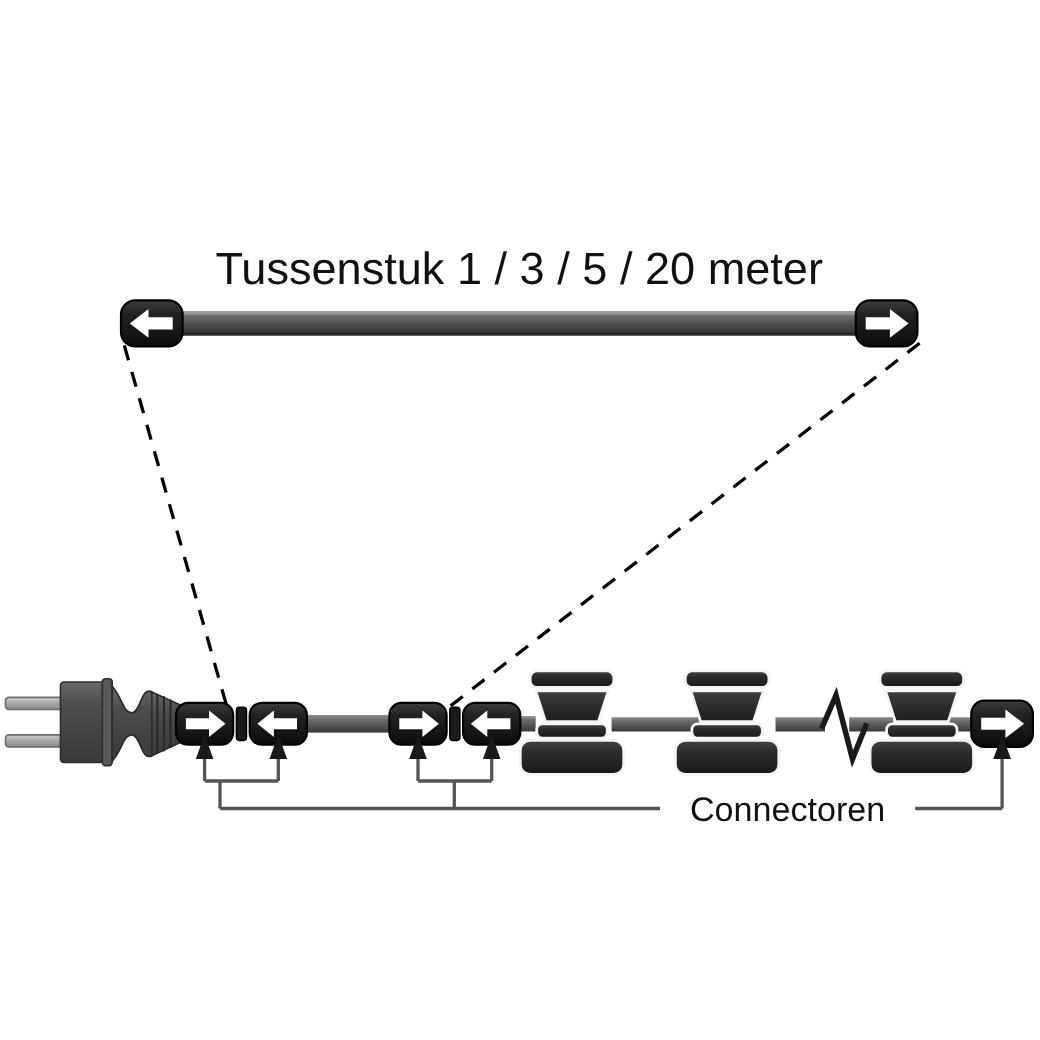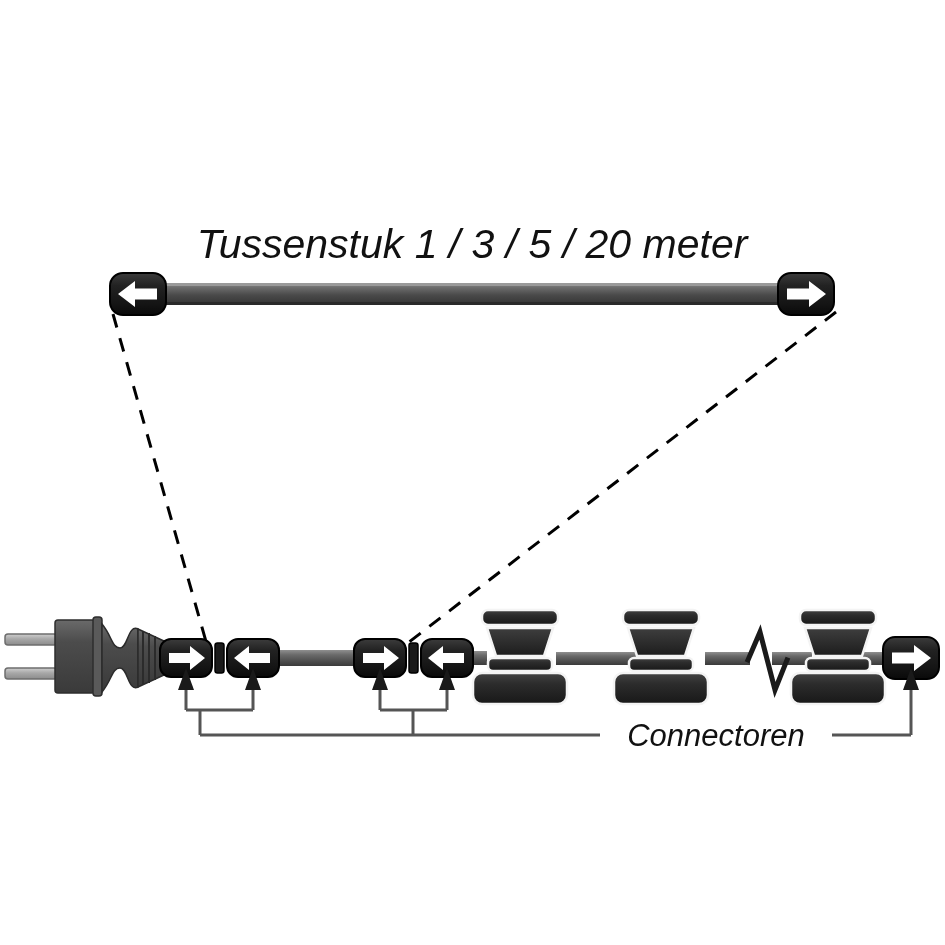--- a/index.html
+++ b/index.html
@@ -9,21 +9,20 @@
   }
   body {
     font-family: "Liberation Sans", sans-serif;
   }
   #diagram-root {
     position: relative;
     width: 945px;
     height: 820px;
     background: #ffffff;
     overflow: hidden;
-    font-style: italic;
   }
   #diagram-svg {
     display: block;
     width: 945px;
     height: 945px;
   }
   .title-text {
     font-family: "Liberation Sans", sans-serif;
     font-size: 41px;
     fill: #111111;

